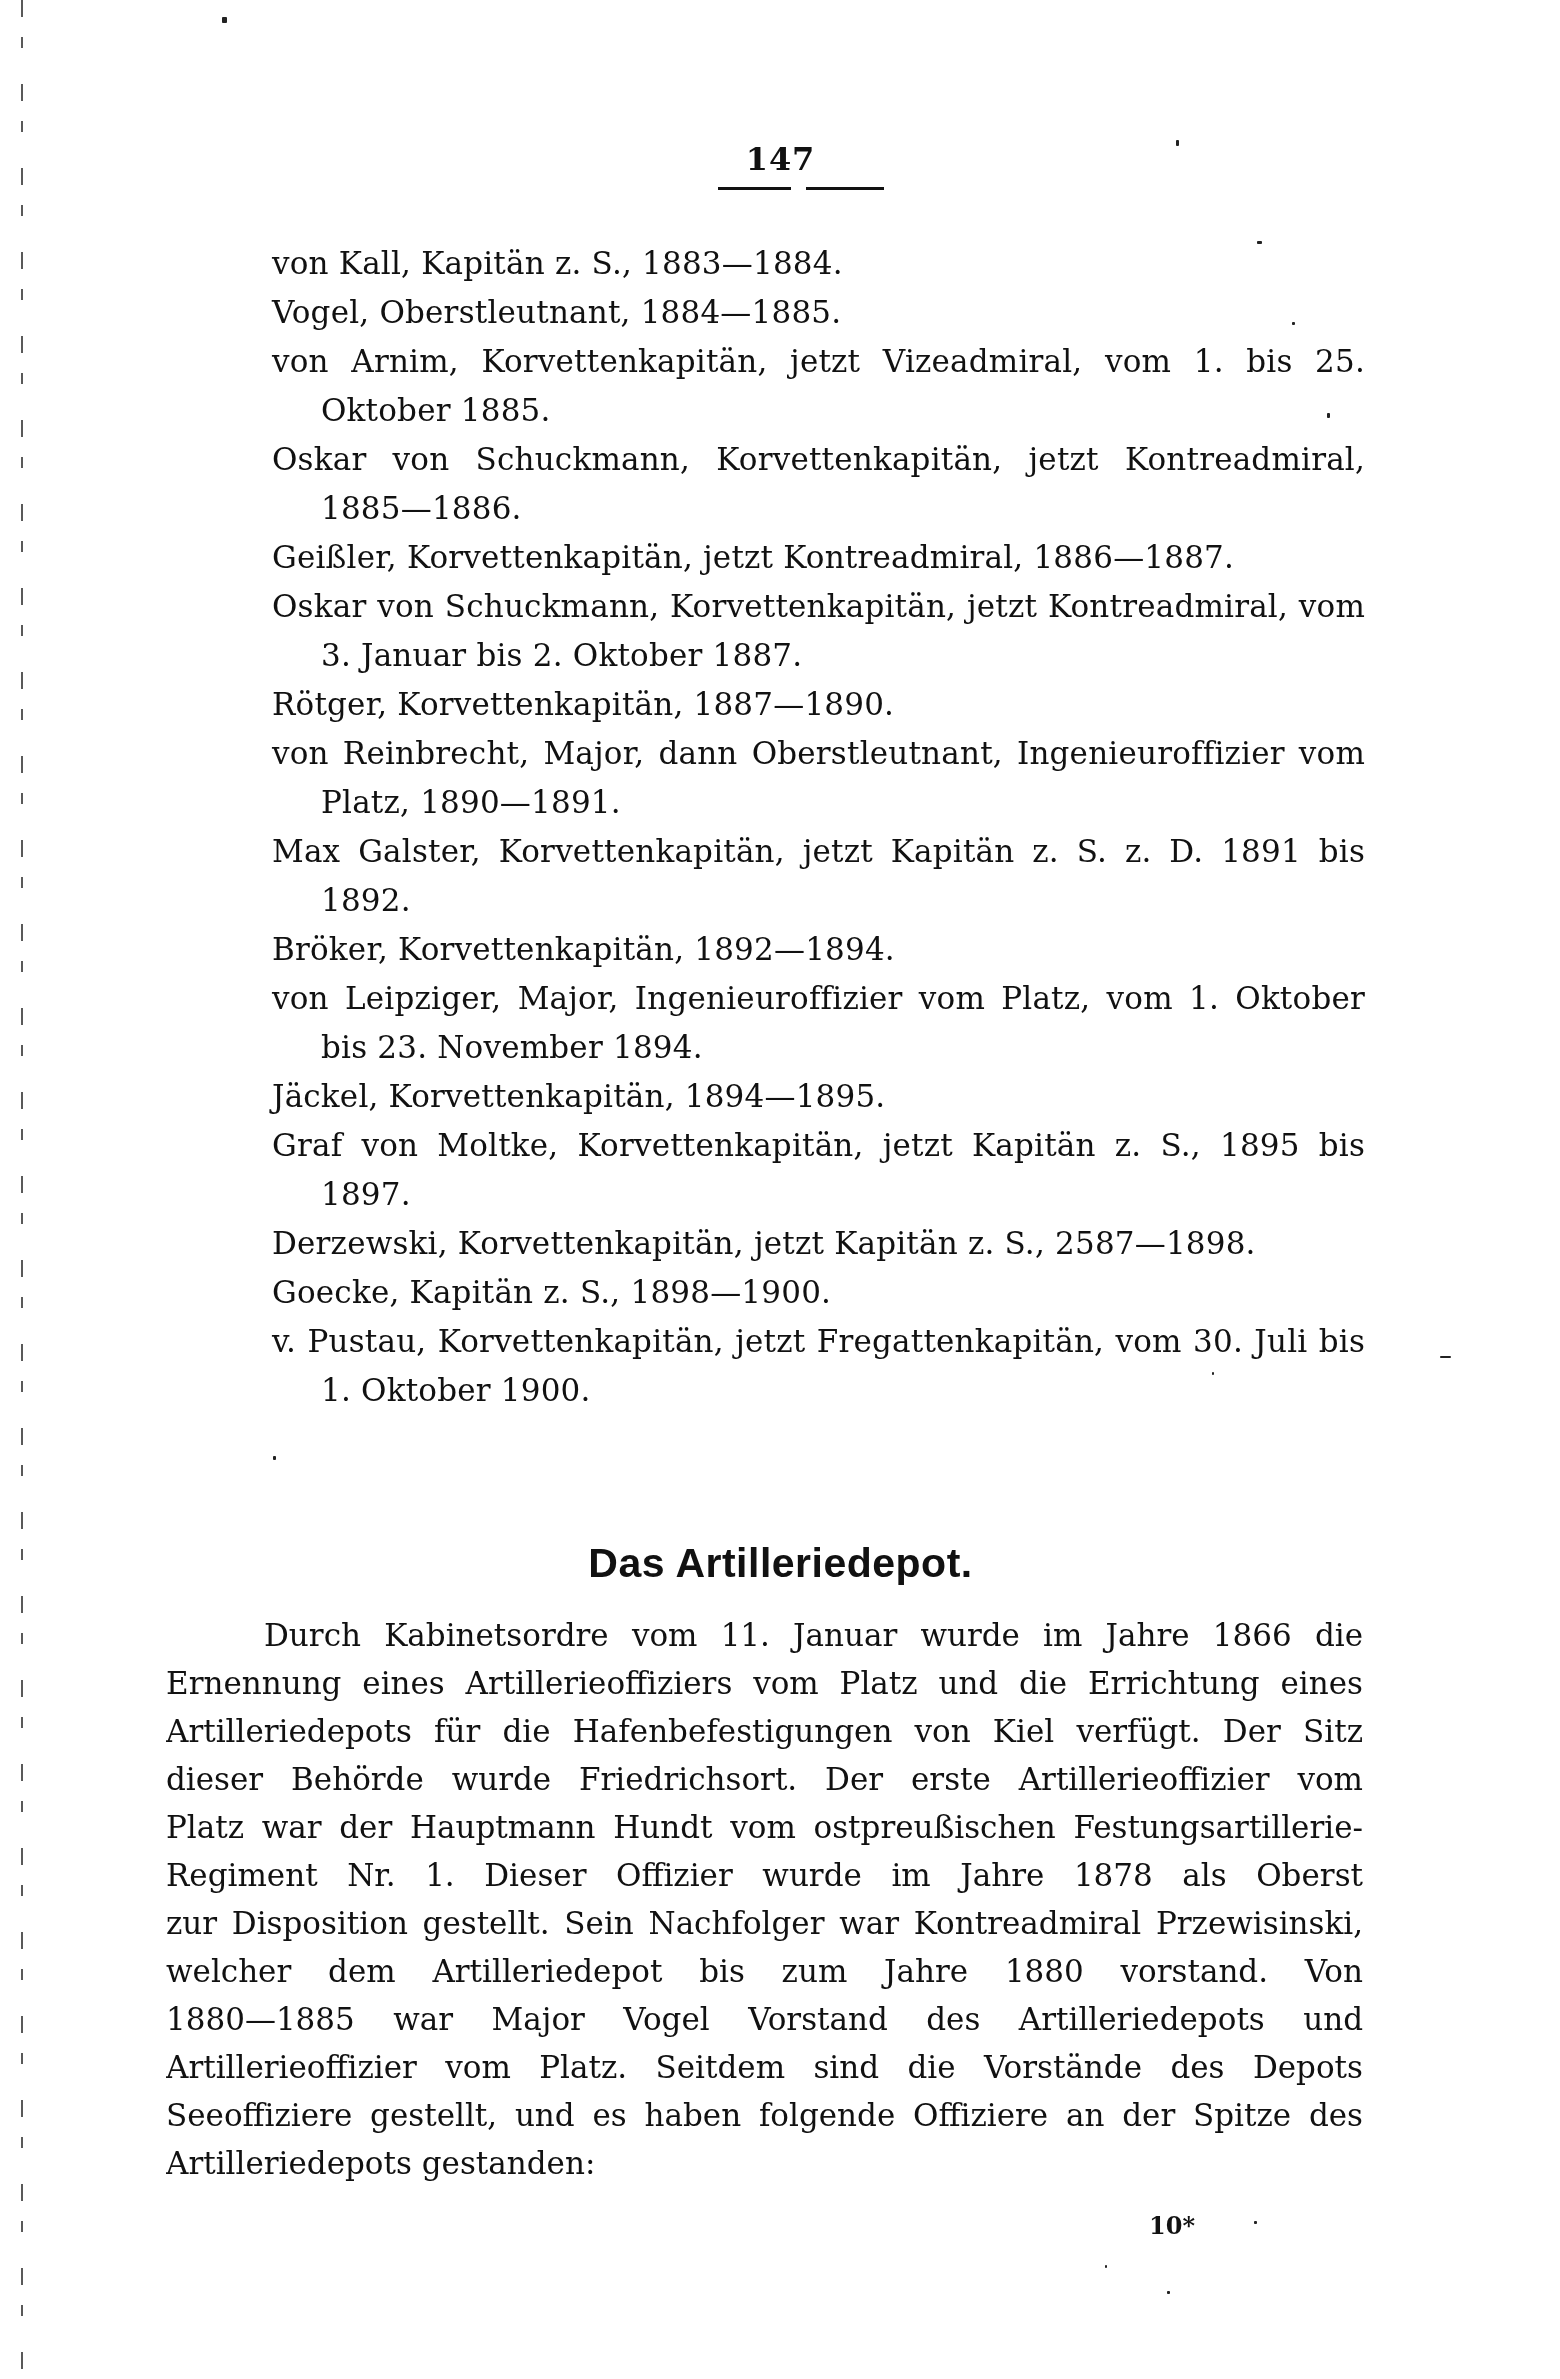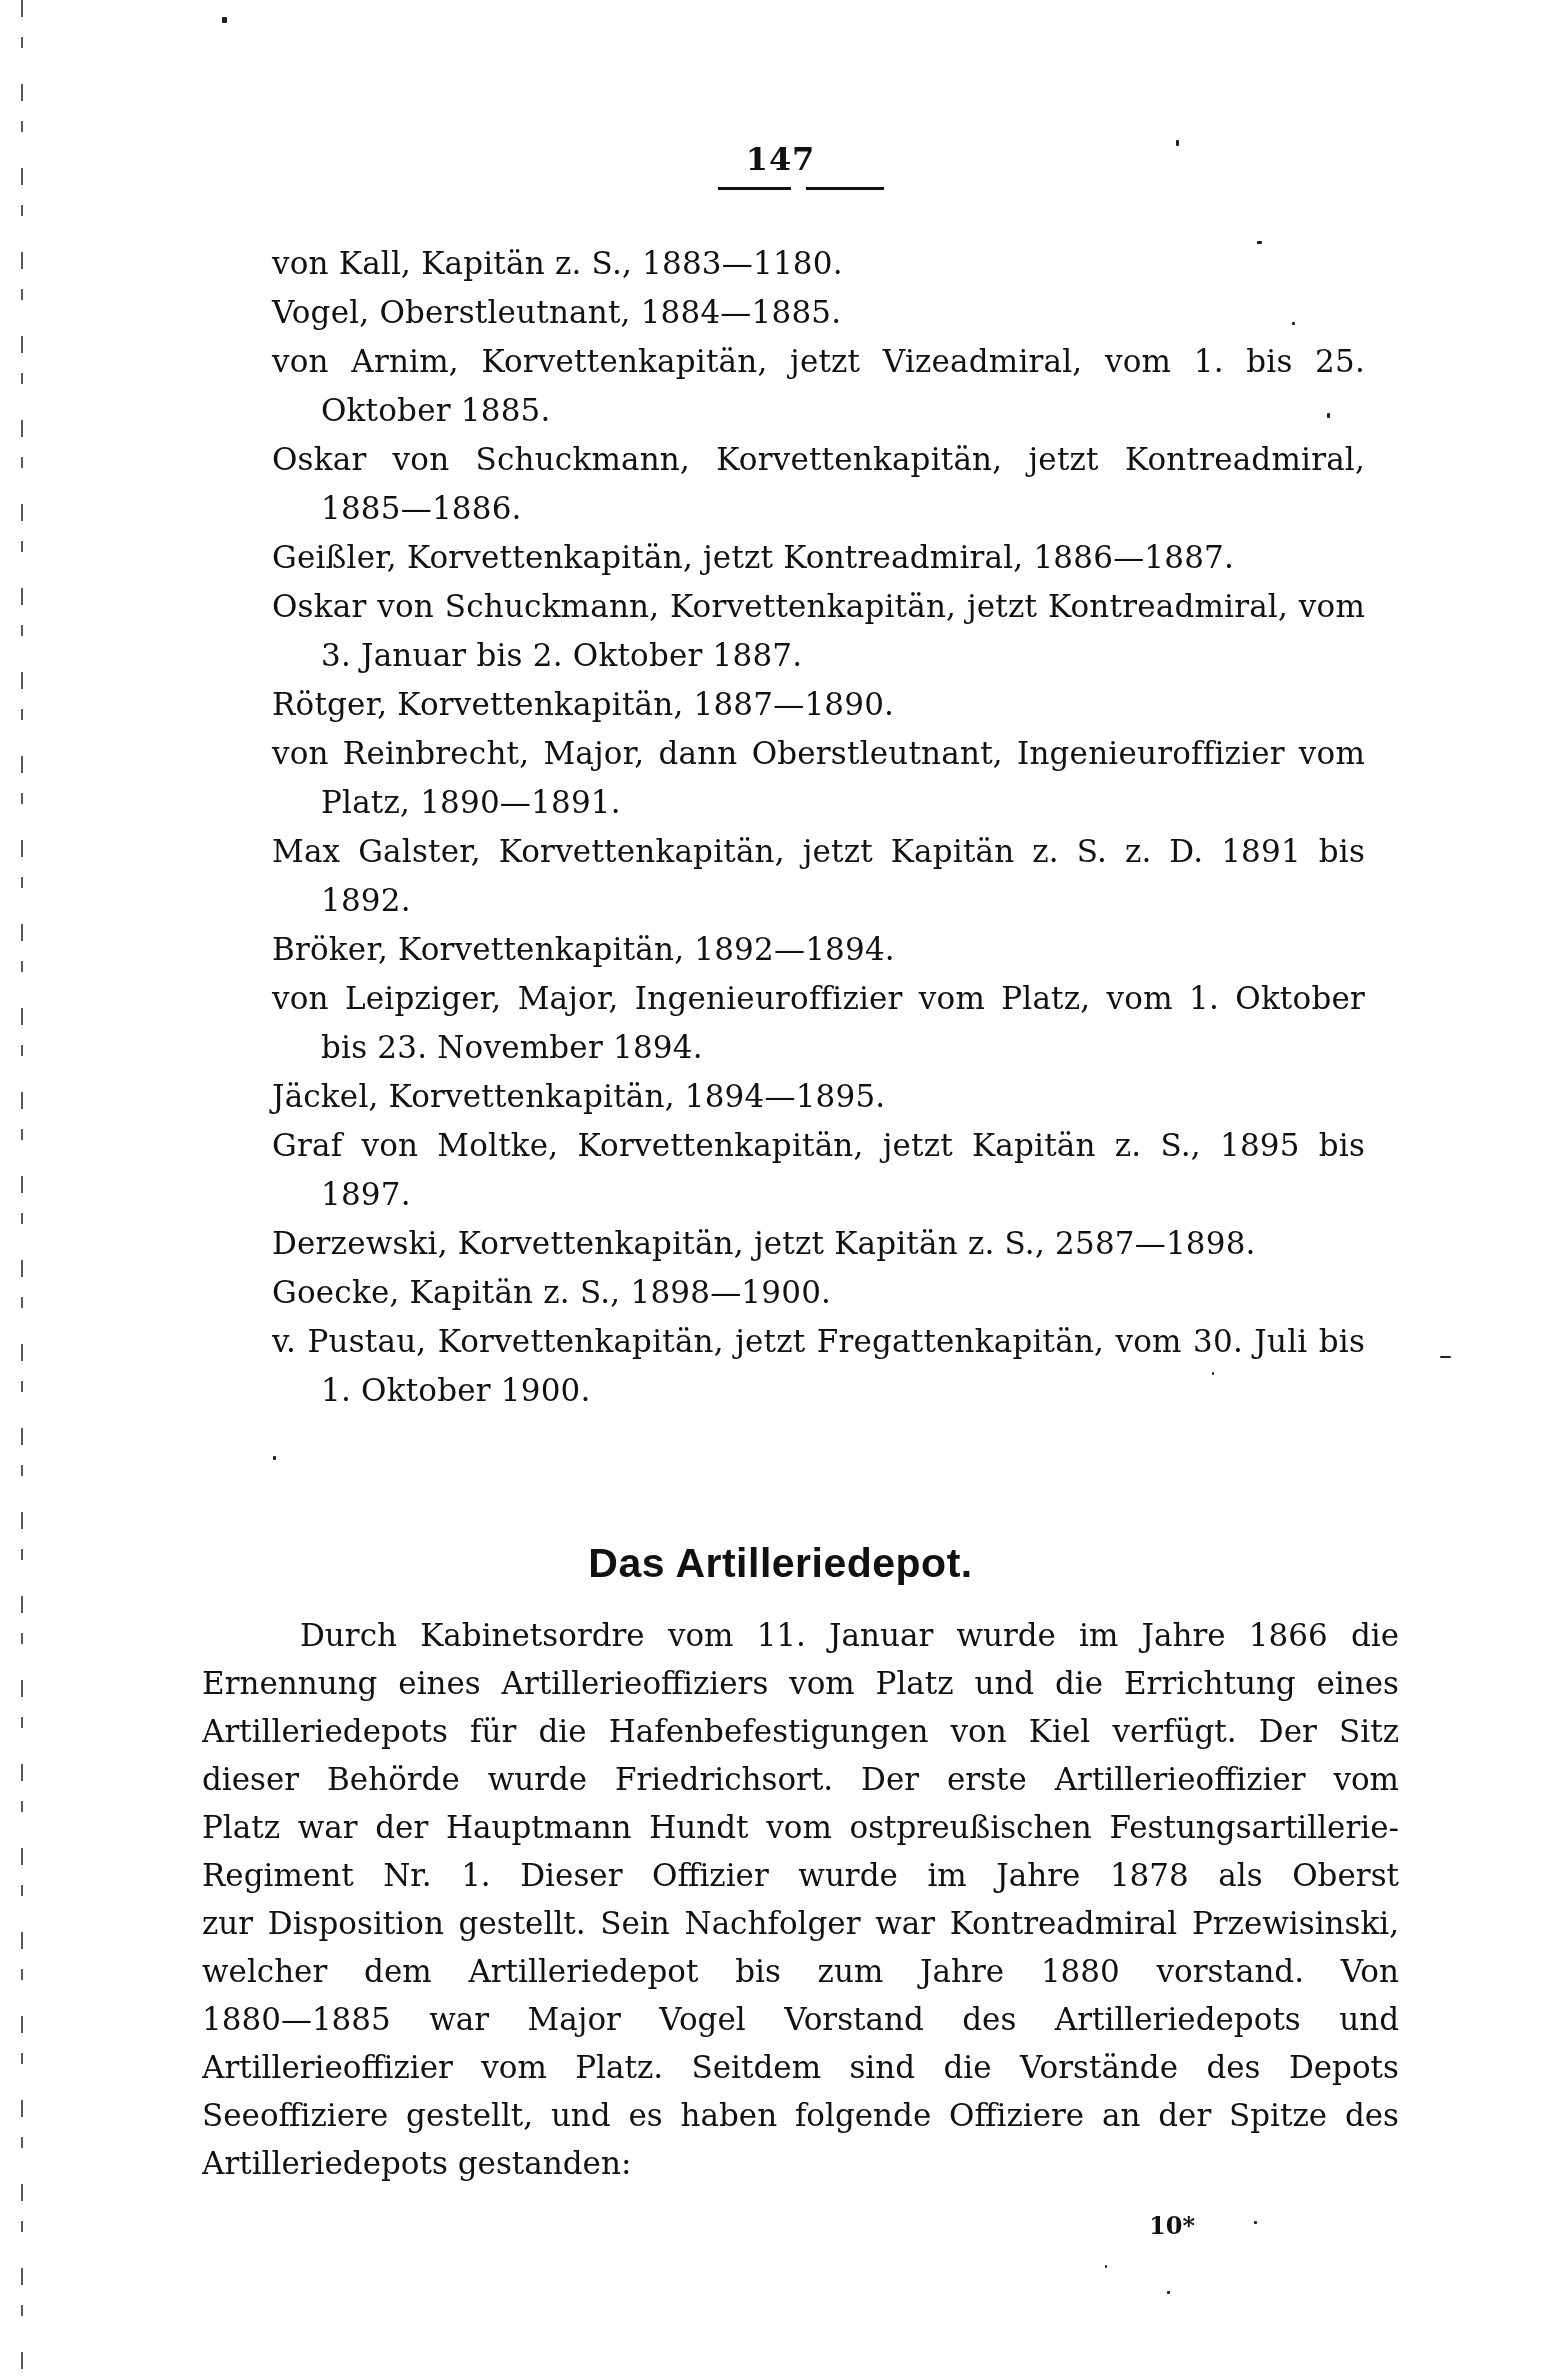--- a/index.html
+++ b/index.html
@@ -73,21 +73,20 @@
       font-size: 41px;
       font-weight: bold;
       font-family: Liberation Sans, sans-serif;
       letter-spacing: 0.5px;
     }
     .paragraph {
       position: absolute;
       left: 166px;
       top: 1611px;
       width: 1197px;
-      margin-left: 36px;
     }
     .para-line {
       font-size: 31px;
       line-height: 48px;
       text-align: justify;
       text-align-last: justify;
       white-space: nowrap;
       overflow: hidden;
     }
     .para-line.first { padding-left: 98px; }
@@ -109,21 +108,21 @@
 <body>
 
 <div class="page">
 
   <div class="margin-edge"></div>
 
   <div class="page-number">147</div>
   <div class="page-rule"></div>
 
   <div class="list">
-    <div class="entry">von Kall, Kapitän z. S., 1883—1180.</div>
+    <div class="entry">von Kall, Kapitän z. S., 1883—1884.</div>
     <div class="entry">Vogel, Oberstleutnant, 1884—1885.</div>
     <div class="entry">von Arnim, Korvettenkapitän, jetzt Vizeadmiral, vom 1. bis 25. Oktober 1885.</div>
     <div class="entry">Oskar von Schuckmann, Korvettenkapitän, jetzt Kontreadmiral, 1885—1886.</div>
     <div class="entry">Geißler, Korvettenkapitän, jetzt Kontreadmiral, 1886—1887.</div>
     <div class="entry">Oskar von Schuckmann, Korvettenkapitän, jetzt Kontreadmiral, vom 3. Januar bis 2. Oktober 1887.</div>
     <div class="entry">Rötger, Korvettenkapitän, 1887—1890.</div>
     <div class="entry">von Reinbrecht, Major, dann Oberstleutnant, Ingenieuroffizier vom Platz, 1890—1891.</div>
     <div class="entry">Max Galster, Korvettenkapitän, jetzt Kapitän z. S. z. D. 1891 bis 1892.</div>
     <div class="entry">Bröker, Korvettenkapitän, 1892—1894.</div>
     <div class="entry">von Leipziger, Major, Ingenieuroffizier vom Platz, vom 1. Oktober bis 23. November 1894.</div>

